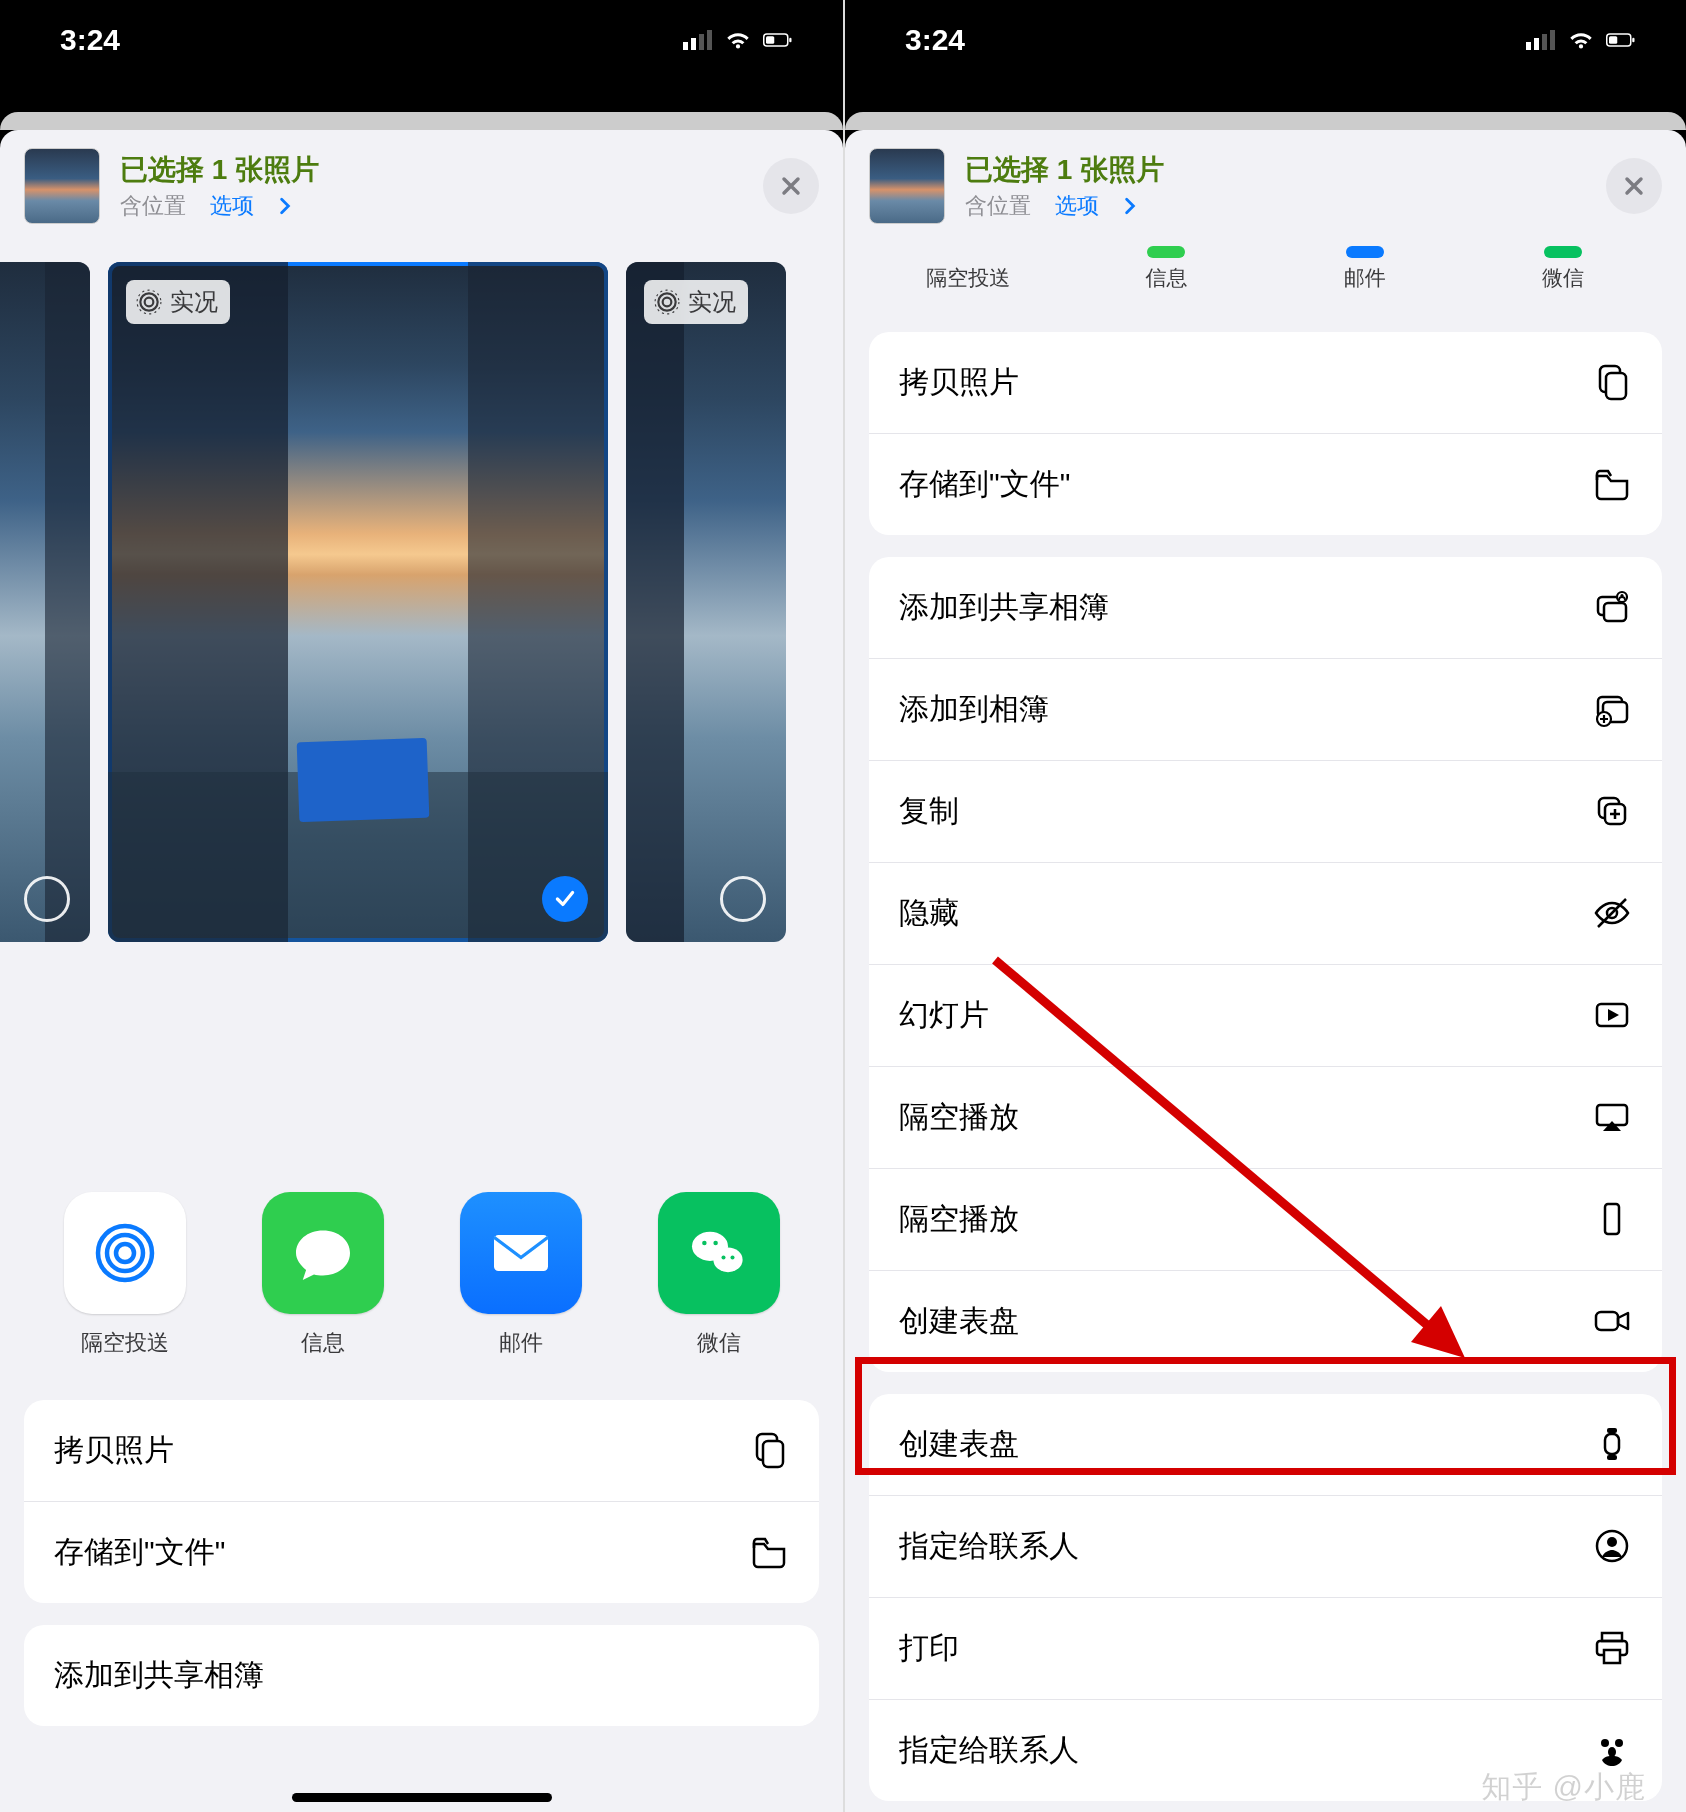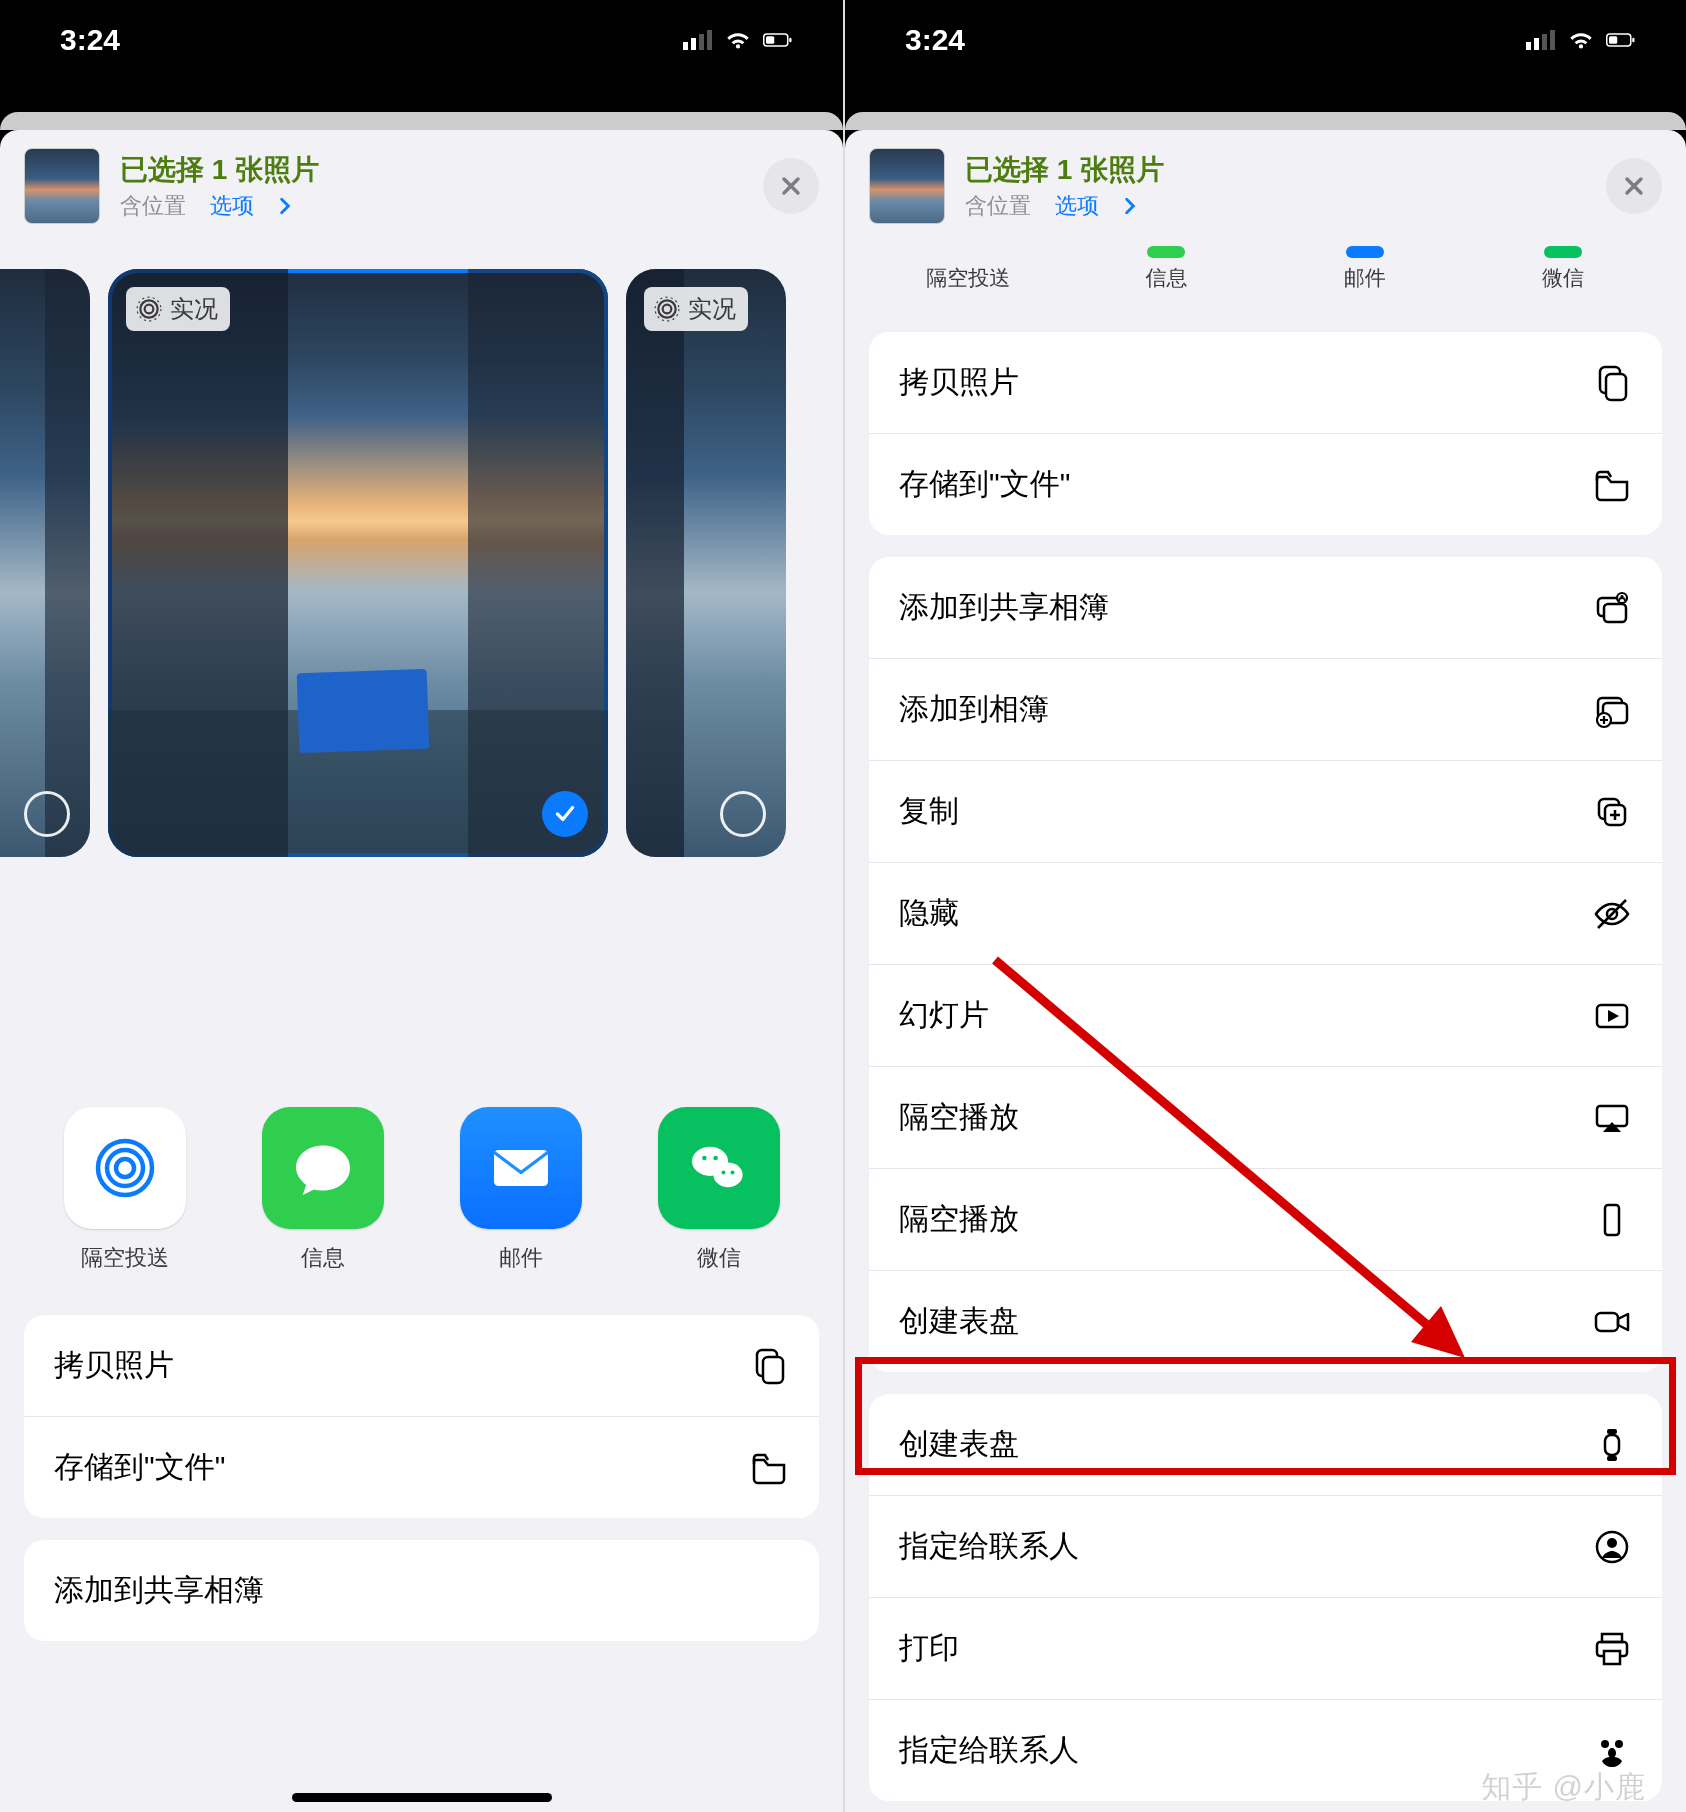--- a/index.html
+++ b/index.html
@@ -71,24 +71,23 @@
     display:flex; align-items:center; justify-content:center; flex:none;
   }
   .close-btn svg { width:24px; height:24px; }
 
   
   .photo-strip {
     display:flex; gap:18px; padding: 20px 0 20px 0;
     overflow:hidden; margin-left:-70px;
   }
   .photo-card {
-    width: 500px; height: 588px; border-radius: 30px; flex:none;
+    width: 500px; height: 680px; border-radius: 12px; flex:none;
     position:relative; overflow:hidden;
     background: linear-gradient(180deg,#1f2d3e 0%, #2d4660 15%, #3e6287 25%, #e8b27a 40%, #f5c98f 43%, #d8a36d 46%, #a4b8c7 55%, #6d8da5 70%, #4d6e88 85%, #3b5870 100%);
-    margin-top: 7px;
   }
   .photo-card.peek {
     width:160px;
     background: linear-gradient(180deg,#1f2d3e 0%, #2d4660 20%, #3e6287 35%, #a4b8c7 55%, #6d8da5 70%, #3b5870 100%);
   }
   .photo-card .building-l {position:absolute; left:0; top:0; width:36%; height:100%; background:rgba(20,30,45,.7);}
   .photo-card .building-r {position:absolute; right:0; top:0; width:28%; height:100%; background:rgba(25,35,50,.6);}
   .photo-card .street {position:absolute; left:0; right:0; bottom:0; height:25%; background:rgba(30,45,60,.5);}
   .photo-card .sign {position:absolute; left:38%; bottom:18%; width:130px; height:80px; background:#1e63c9; border-radius:4px; transform:rotate(-2deg);}
   .live-badge {
@@ -124,21 +123,21 @@
   .app-icon.messages{background:#2fce4f;}
   .app-icon.mail{background:linear-gradient(180deg,#1e90ff,#0a6fff);}
   .app-icon.wechat{background:#07c160;}
 
   
   .action-groups { padding: 0 24px 0 24px; }
   .group {
     background:#fff; border-radius:20px; margin-top:22px; overflow:hidden;
   }
   .row {
-    display:flex; align-items:center; justify-content:space-between;
+    display:flex; align-items:flex-start; justify-content:space-between;
     padding: 30px 30px 30px 30px;
     font-size:30px; color:#000;
     border-top:1px solid #e5e5ea;
     min-height:100px;
   }
   .group .row:first-child{ border-top:none; }
   .row .icon { width:40px; height:40px; flex:none; display:flex;align-items:center;justify-content:center;}
   .row .icon svg{width:40px;height:40px;}
 
   

